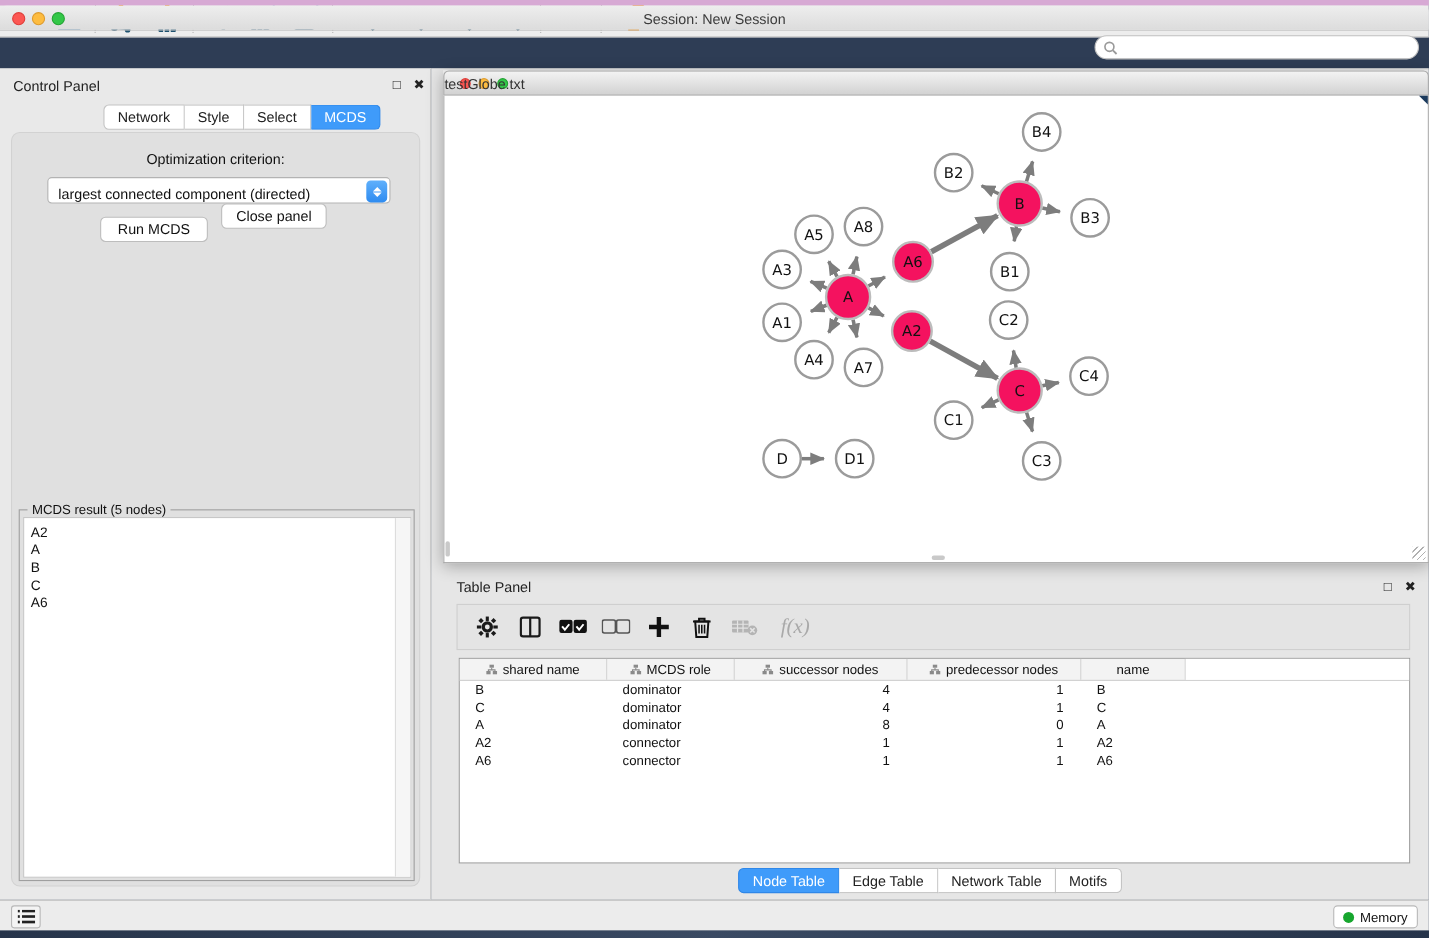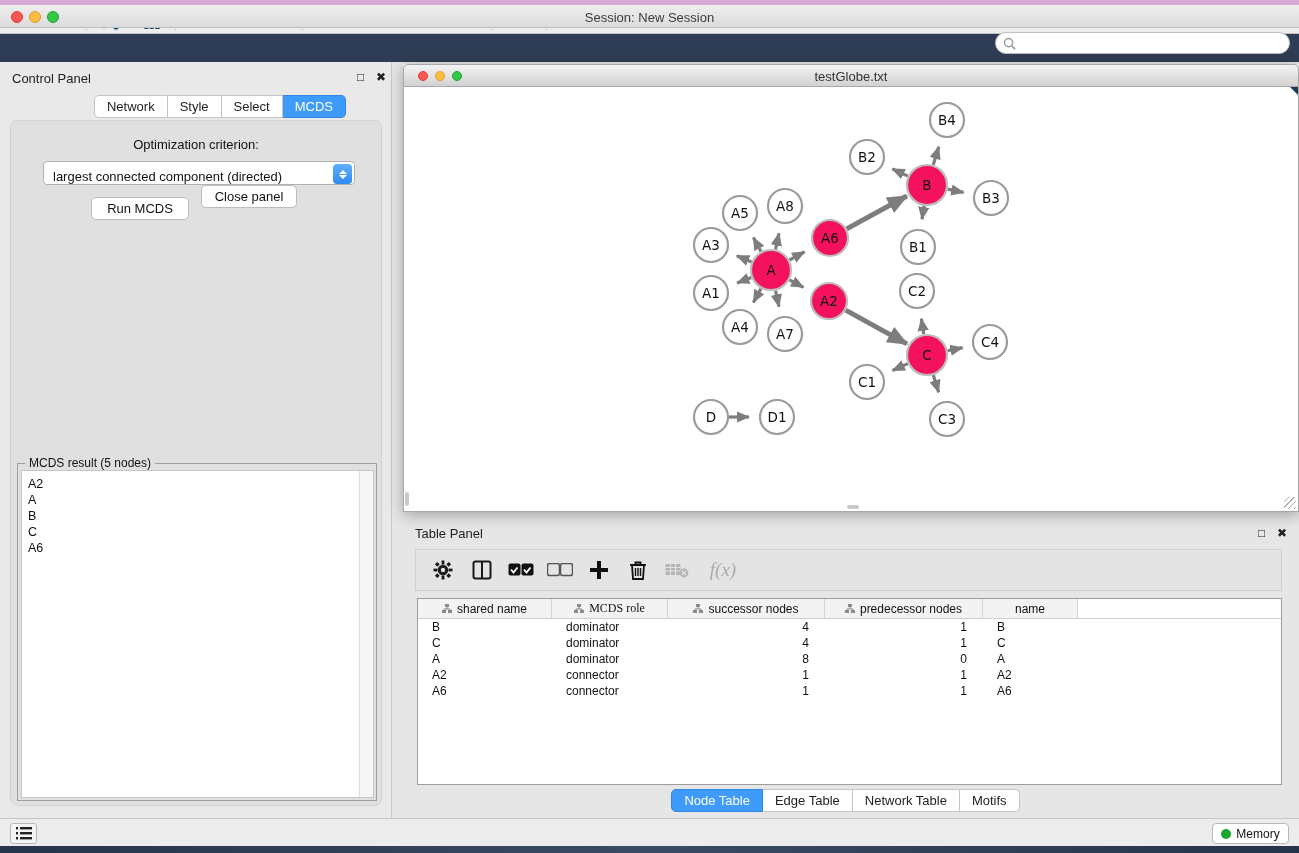--- a/index.html
+++ b/index.html
@@ -72,21 +72,21 @@
   
   #right-bg { left:392px; top:62px; width:907px; height:756px; background:#e6e6e6; }
 
   
   #net-window { left:403px; top:64px; width:896px; height:448px;
     box-shadow:0 3px 14px rgba(0,0,0,0.3); }
   #net-titlebar { left:0; top:0; width:896px; height:23px;
     background:linear-gradient(#f3f3f3,#d2d2d2); border:1px solid #a8a8a8;
     border-radius:5px 5px 0 0; }
   #net-titlebar .tl { width:10px; height:10px; top:6px; }
-  #net-title { width:100%; text-align:center; top:4px; font-size:13px; color:#333; }
+  #net-title { width:100%; top:4px; font-size:13px; color:#333; }
   #net-canvas { left:0; top:23px; width:896px; height:425px; background:#fff;
     border:1px solid #a8a8a8; border-top:none; }
   #net-corner { right:0; top:0; width:0; height:0;
     border-top:8px solid #1b3a5c; border-left:8px solid transparent; }
   #net-vthumb { left:1px; top:405px; width:4px; height:14px; background:#c9c9c9; border-radius:2px; }
   #net-hthumb { left:443px; bottom:2px; width:12px; height:4px; background:#c9c9c9; border-radius:2px; }
   #net-grip { right:2px; bottom:2px; width:12px; height:12px;
     background:repeating-linear-gradient(135deg,transparent 0 3px,#b0b0b0 3px 4px); }
 
   
@@ -479,21 +479,21 @@
       <div id="tbl-header">
           <div class="hcell" style="width: 134px;">
             <svg width="10" height="10" viewBox="0 0 10 10">
               <rect x="3" y="0" width="4" height="3" fill="#8a8a8a"></rect>
               <rect x="0" y="6" width="4" height="3" fill="#8a8a8a"></rect>
               <rect x="6" y="6" width="4" height="3" fill="#8a8a8a"></rect>
               <path d="M5 3 v2 M2 6 v-1 h6 v1" stroke="#8a8a8a" fill="none"></path>
             </svg>
             <span>shared name</span>
           </div>
-          <div class="hcell" style="width: 116px; font-family: Liberation Serif, serif;">
+          <div class="hcell" style="width: 116px;">
             <svg width="10" height="10" viewBox="0 0 10 10">
               <rect x="3" y="0" width="4" height="3" fill="#8a8a8a"></rect>
               <rect x="0" y="6" width="4" height="3" fill="#8a8a8a"></rect>
               <rect x="6" y="6" width="4" height="3" fill="#8a8a8a"></rect>
               <path d="M5 3 v2 M2 6 v-1 h6 v1" stroke="#8a8a8a" fill="none"></path>
             </svg>
             <span>MCDS role</span>
           </div>
           <div class="hcell" style="width: 157px;">
             <svg width="10" height="10" viewBox="0 0 10 10">

